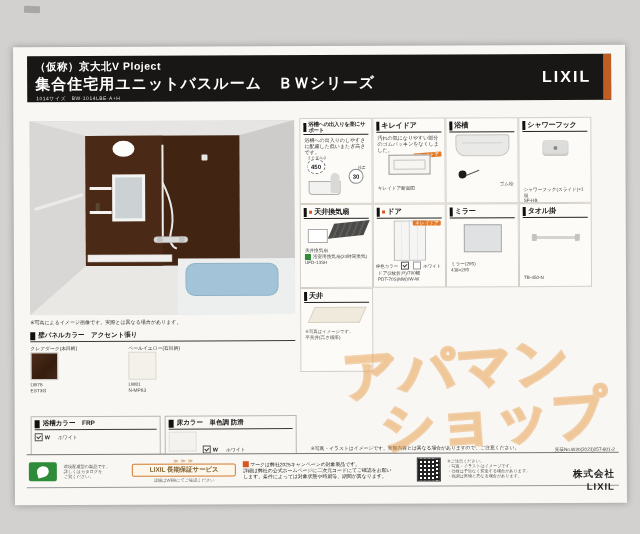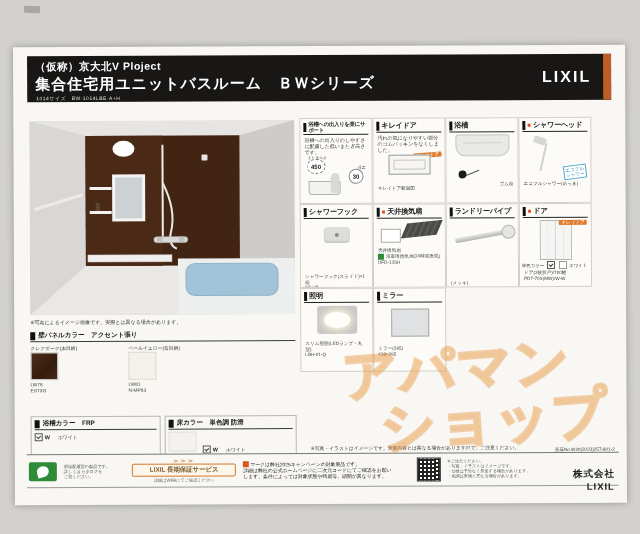--- a/index.html
+++ b/index.html
@@ -265,36 +265,20 @@
         <div class="plug"></div>
         <div class="cord"></div>
       </div>
       <div class="caps">
           <div class="cap" style="text-align:right">ゴム栓</div>
         </div>
     </div>
 
 
 
-    <div class="cell">
-      <div class="chead">
-          <span class="hbar"></span>
-        <span class="mk">■</span>
-        <span class="ct">シャワーヘッド</span>
-        </div>
-      <div class="art tall">
-        <div class="shh"></div>
-        <div class="shhandle"></div>
-        <div class="eco-badge">エコフル
-シャワー</div>
-      </div>
-      <div class="caps">
-          <div class="cap">エコフルシャワー(めっき)</div>
-        </div>
-    </div>
 
     <div class="cell">
       <div class="chead">
           <span class="hbar"></span>
         <span class="ct">シャワーフック</span>
         </div>
       <div class="art tall">
         <div class="hk"></div>
       </div>
       <div class="caps">
@@ -316,35 +300,20 @@
       <div class="caps">
         <div class="cap">天井換気扇</div>
         <div class="grow">
             <span class="gsq"></span>
           <span class="cap">浴室用換気扇(24時間換気)</span>
           </div>
         <div class="cap">UFD-13SH</div>
       </div>
     </div>
 
-    <div class="cell">
-      <div class="chead">
-          <span class="hbar"></span>
-        <span class="ct">ランドリーパイプ</span>
-        </div>
-      <div class="art tall">
-        <div class="pp">
-          <span class="pflange"></span>
-        </div>
-      </div>
-      <div class="caps">
-        <div class="cap">(メッキ)</div>
-        <div class="cap">LAP-MM2-W (W1本)</div>
-      </div>
-    </div>
 
     <div class="cell">
       <div class="chead">
           <span class="hbar"></span>
         <span class="mk">■</span>
         <span class="ct">ドア</span>
         </div>
       <div class="art" style="height:40px">
         <div class="kd2">キレイドア</div>
         <div class="dframe">
@@ -358,52 +327,62 @@
         <span class="swq"></span>
         <span>ホワイト</span>
       </div>
       <div class="caps">
         <div class="cap">ドア(2枚折戸)/700幅</div>
         <div class="cap">PDT-70S(MW)/W-W</div>
       </div>
     </div>
 
 
-    <div class="cell">
-      <div class="chead">
-          <span class="hbar"></span>
-        <span class="ct">照明</span>
-        </div>
-      <div class="art" style="height:34px">
-        <div class="lplate">
-          <div class="lbulb"></div>
-        </div>
-      </div>
-      <div class="caps">
-        <div class="cap">スリム照明(LEDランプ・丸型)</div>
-        <div class="cap">LBH-01-Q</div>
-      </div>
-    </div>
 
     <div class="cell">
       <div class="chead">
           <span class="hbar"></span>
         <span class="ct">ミラー</span>
         </div>
       <div class="art" style="height:36px">
         <div class="mir"></div>
       </div>
       <div class="caps">
         <div class="cap">ミラー(295)</div>
         <div class="cap">438×295</div>
       </div>
     </div>
 
 
-
+    <div class="cell">
+      <div class="chead">
+          <span class="hbar"></span>
+        <span class="ct">タオル掛</span>
+        </div>
+      <div class="art" style="height:38px">
+        <div class="twl"></div>
+      </div>
+      <div class="caps">
+        <div class="cap">TB-450-N</div>
+      </div>
+    </div>
+
+    <div class="cell">
+      <div class="chead">
+          <span class="hbar"></span>
+        <span class="ct">天井</span>
+        </div>
+      <div class="art" style="height:22px">
+        <div class="cl"></div>
+      </div>
+      <div class="notetxt">※写真はイメージです。</div>
+      <div class="caps">
+        <div class="cap">平天井(高さ標準)</div>
+      </div>
+    </div>
 
   </div>
 
   <div class="gridnote">※写真・イラストはイメージです。実際内容とは異なる場合がありますので、ご注意ください。</div>
 
   <div class="footer">
     <div class="eco-logo"></div>
     <div class="eco-lines">
       <div>環境配慮型の製品です。</div>
       <div>詳しくはカタログを</div>

